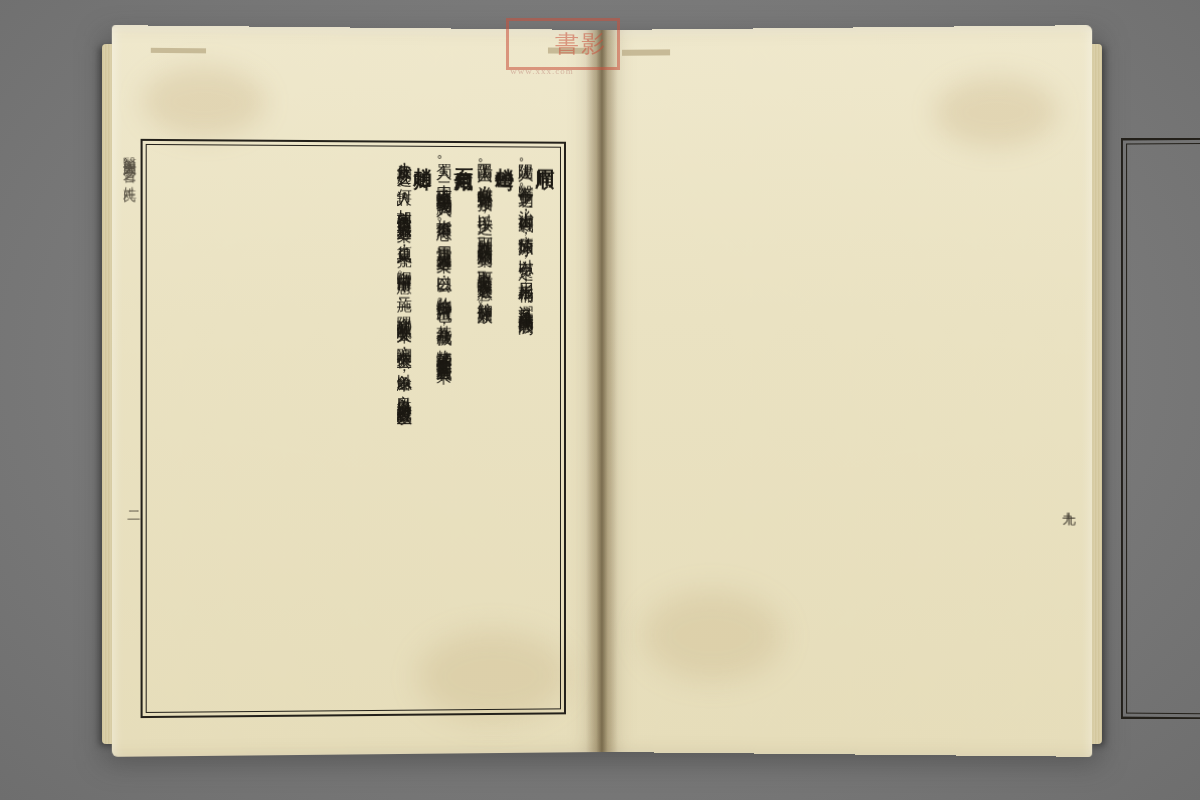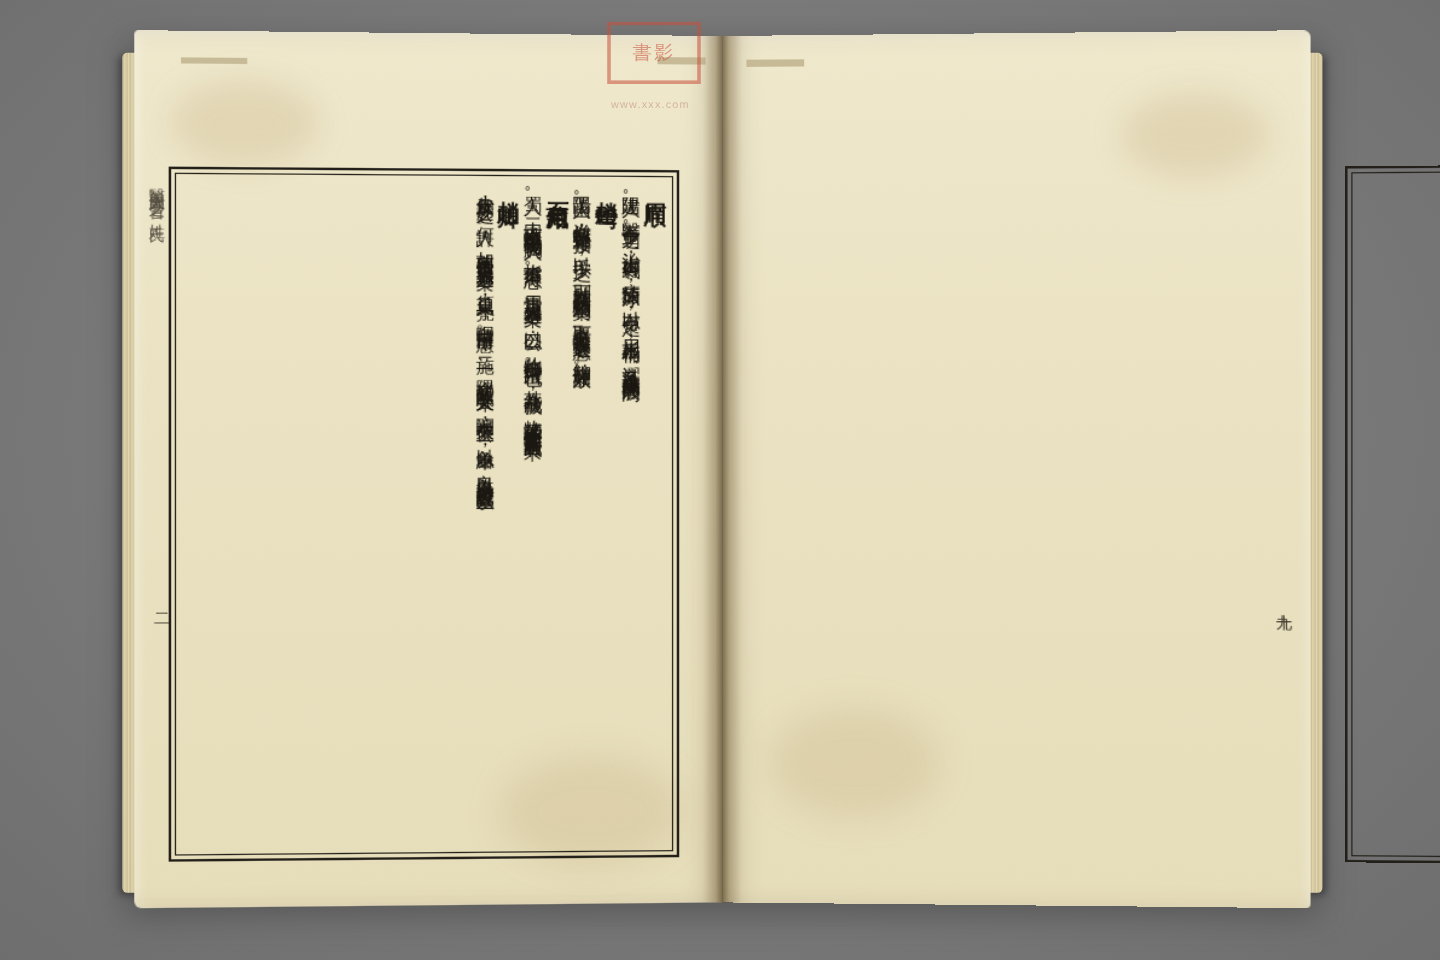--- a/index.html
+++ b/index.html
@@ -195,34 +195,34 @@
   }
   .seal .sq {
     position: absolute;
     left: 10px; top: 0;
     width: 72px; height: 46px;
     border: 3px solid #c9513c;
     display: flex;
     align-items: center;
     justify-content: center;
     color: #c9513c;
-    font-size: 16px;
+    font-size: 24px;
     letter-spacing: 2px;
     font-family: Liberation Sans, sans-serif;
+    padding-left: 36px;
   }
   .seal .cap {
     position: absolute;
     left: 0; top: 48px;
     width: 92px;
     text-align: center;
     color: #c08a7e;
     font-size: 9px;
     letter-spacing: 1px;
-    font-family: Liberation Sans, sans-serif;
-    margin-top: 16px;
+    font-family: Liberation Serif, serif;
   }
 
   
   .tear {
     position: absolute;
     background: #b9ab85;
     opacity: .75;
   }
 </style>
 </head>

